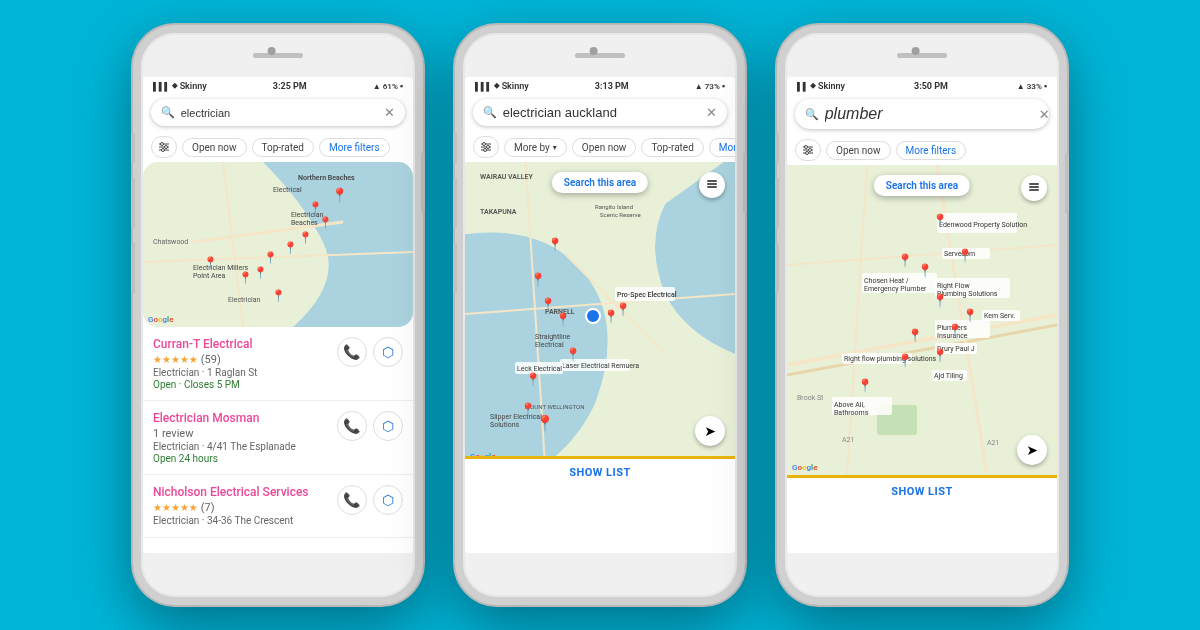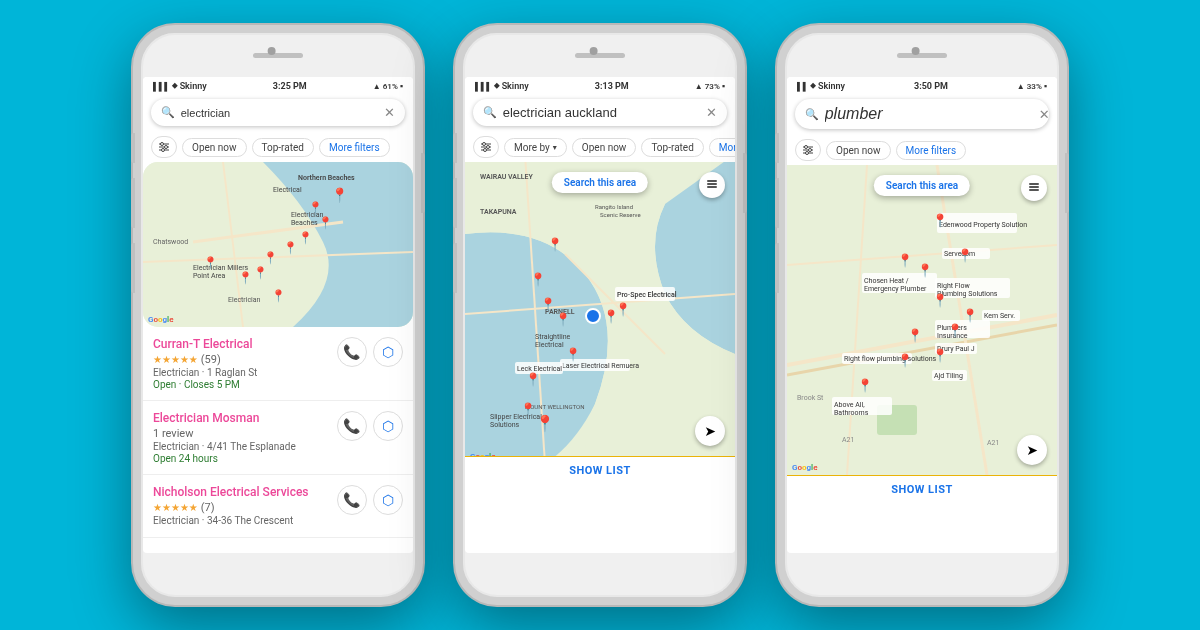--- a/index.html
+++ b/index.html
@@ -235,21 +235,21 @@
     }
 
     
     .show-list-bar {
       text-align: center;
       padding: 7px;
       font-size: 11px;
       font-weight: 700;
       color: #1a73e8;
       letter-spacing: 0.5px;
-      border-top: 1px solid #eab308;
+      border-top: 3px solid #eab308;
       cursor: pointer;
     }
 
     
     .listings {
       overflow-y: auto;
       flex: 1;
     }
 
     

